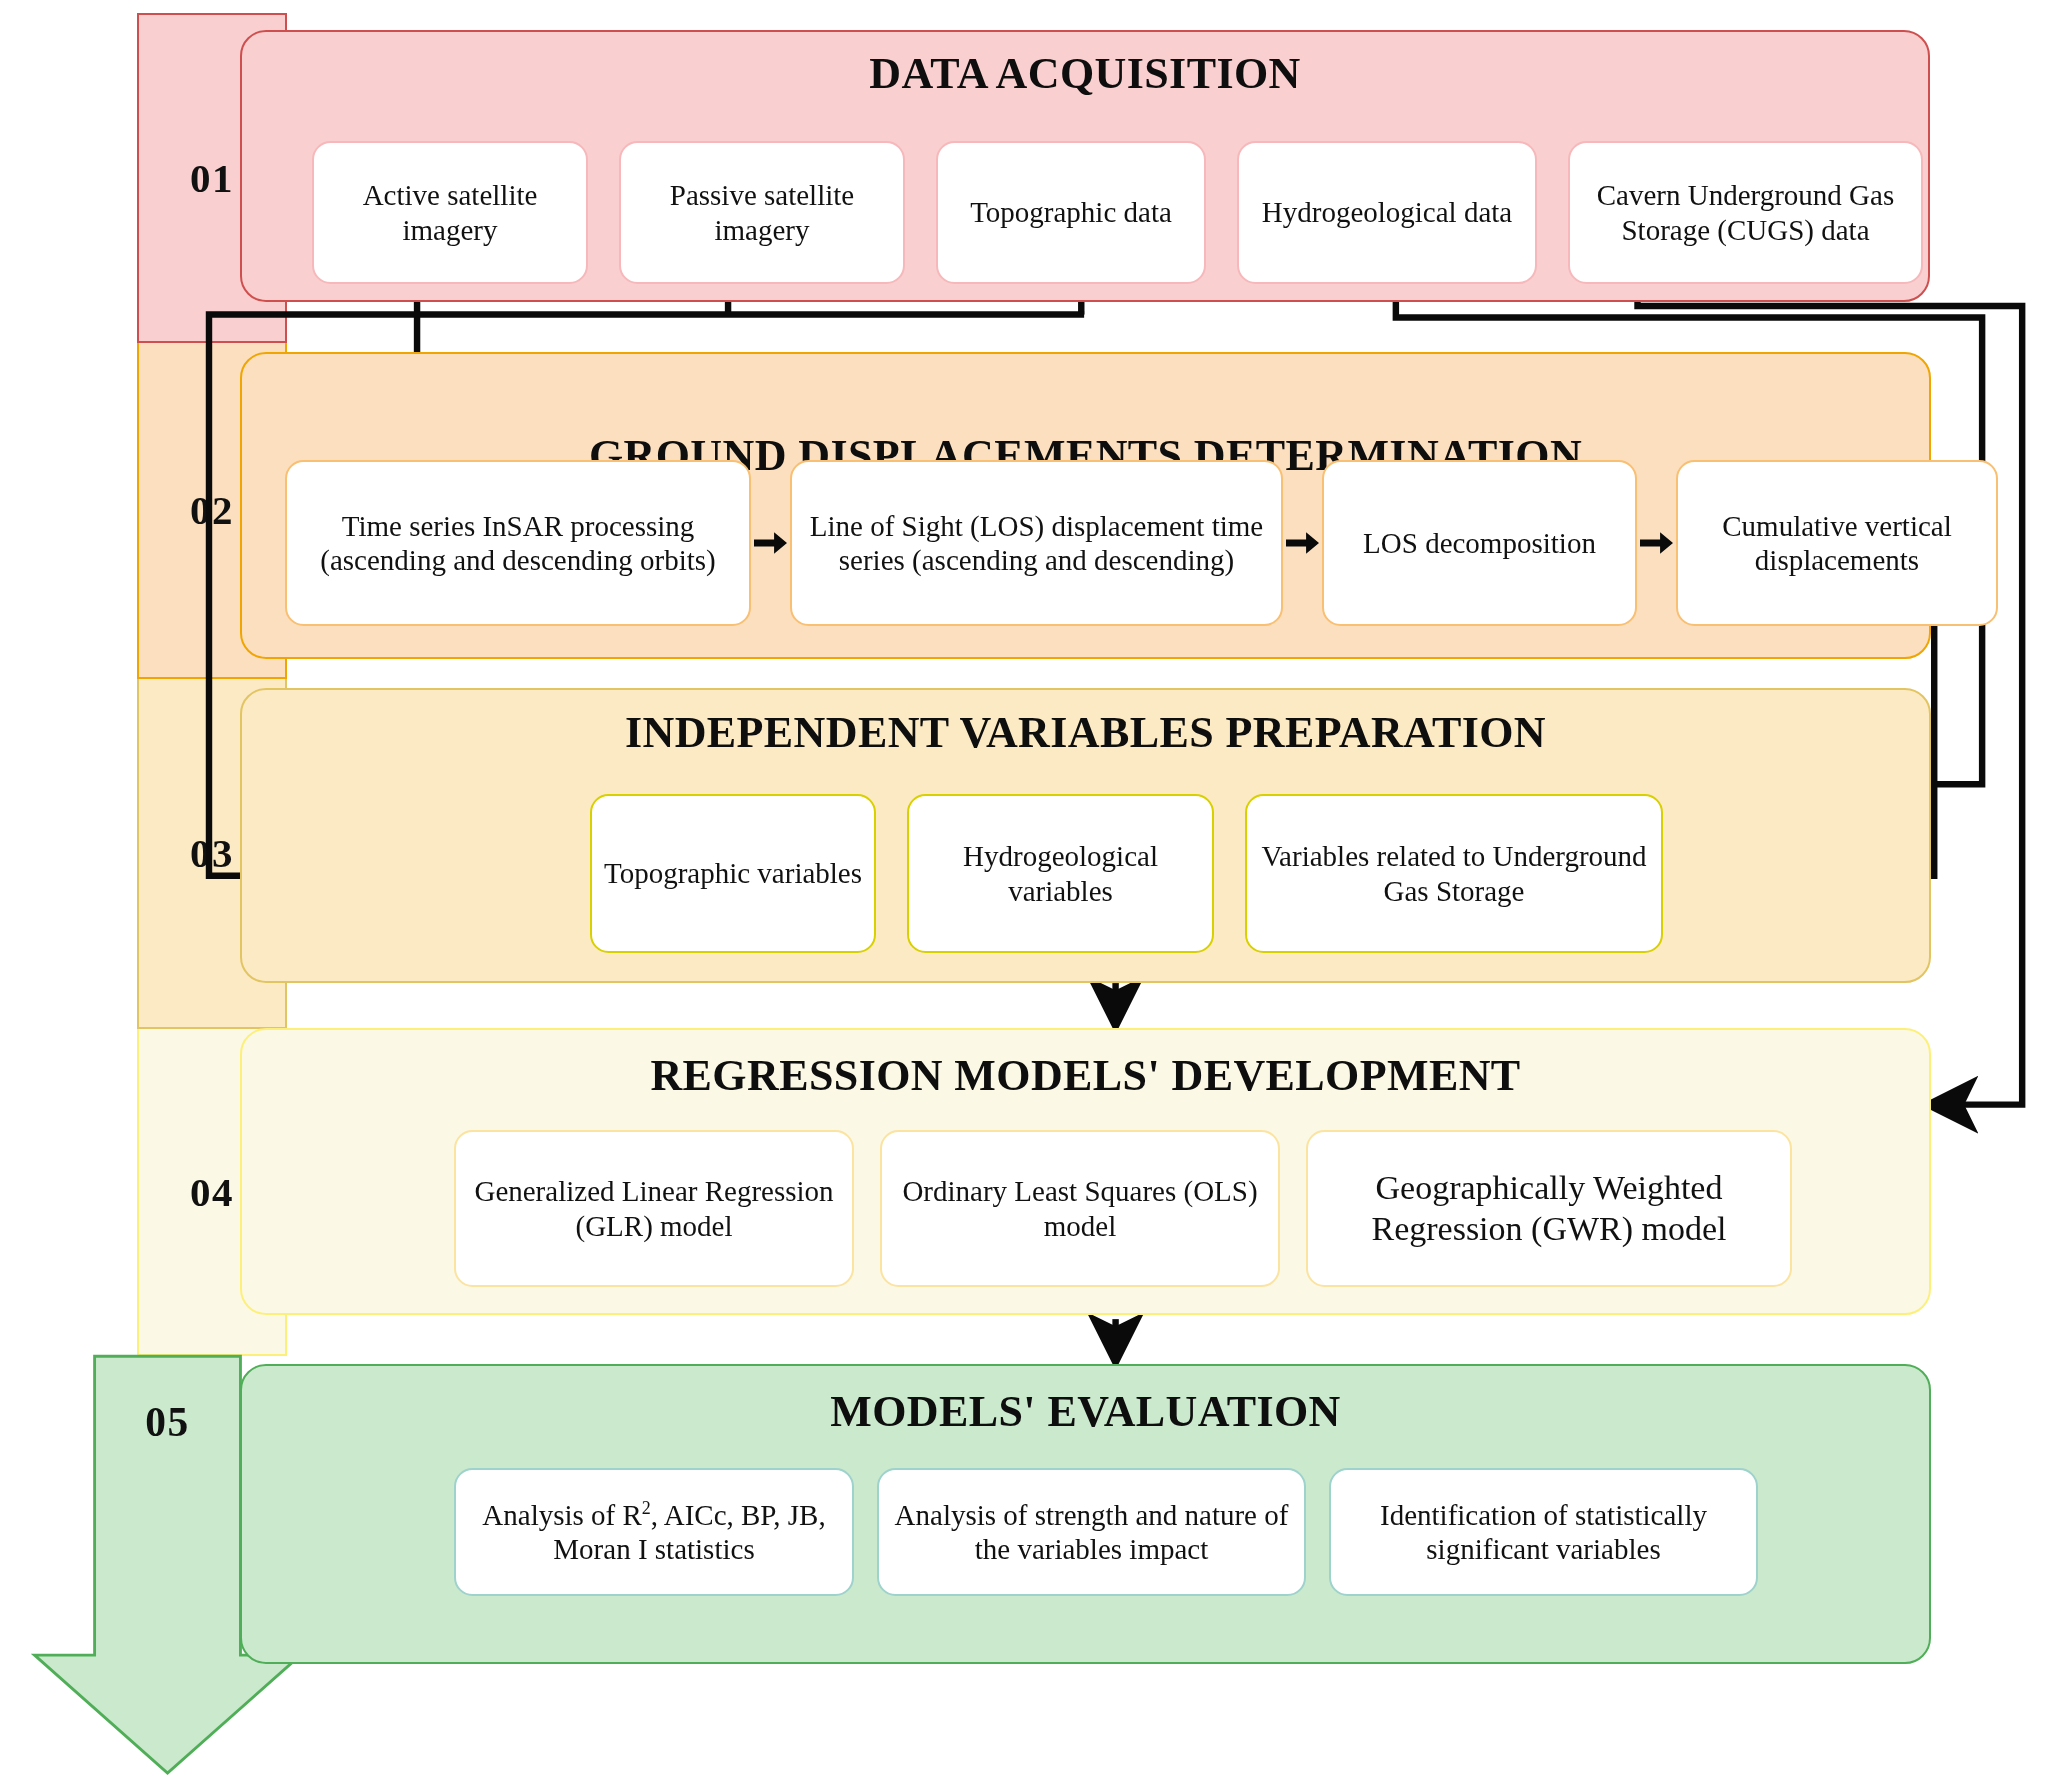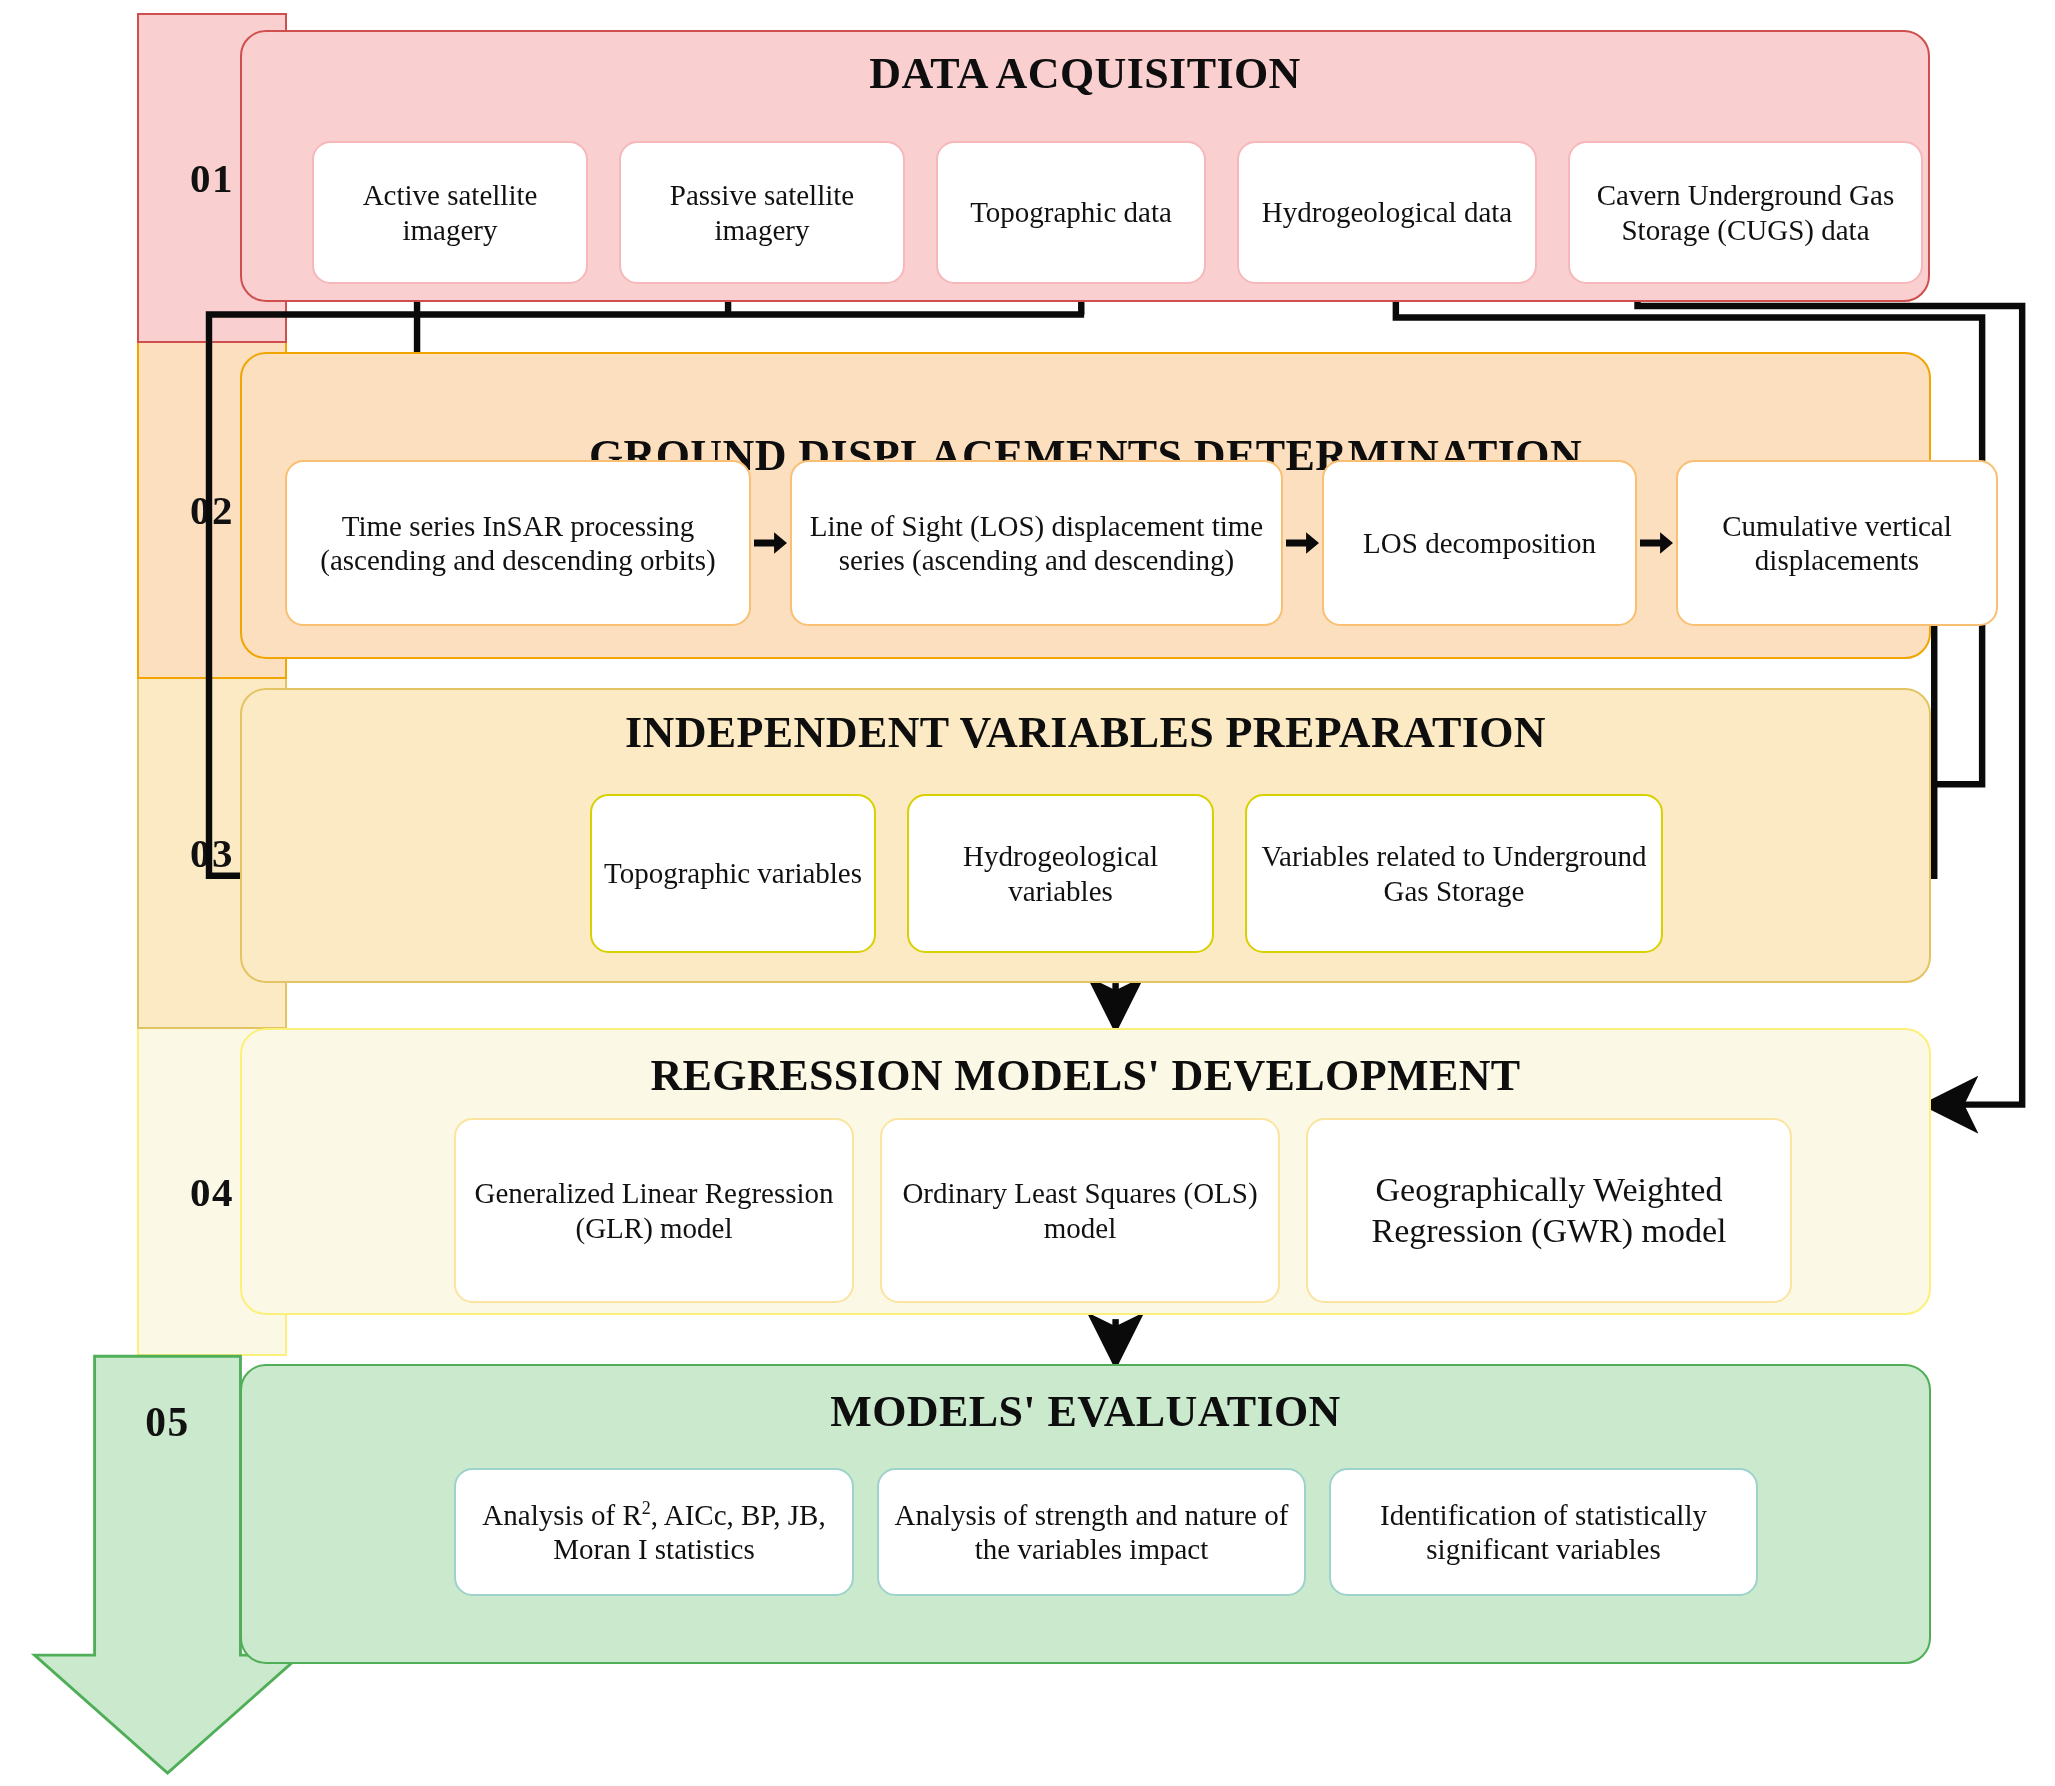--- a/index.html
+++ b/index.html
@@ -154,21 +154,21 @@
       </div>
       <div class="card" style="flex:0 0 418px;border-color:#d9d000;font-size:29px;">
         <span>Variables related to Underground Gas Storage</span>
       </div>
     </div>
   </div>
 
   <div class="stage" style="left:240px;top:1028px;width:1691px;height:287px;background:#fbf8e6;border-color:#fdf07a;z-index:3;">
     <div class="stage-title" style="top:20px;font-size:44px;">REGRESSION MODELS' DEVELOPMENT</div>
 
-    <div class="cards" style="left:212px;top:88px;width:1344px;height:185px;gap:26px;">
+    <div class="cards" style="left:212px;top:100px;width:1344px;height:157px;gap:26px;">
       <div class="card" style="flex:0 0 400px;border-color:#fbe3a0;font-size:29px;">
         <span>Generalized Linear Regression (GLR) model</span>
       </div>
       <div class="card" style="flex:0 0 400px;border-color:#fbe3a0;font-size:29px;">
         <span>Ordinary Least Squares (OLS) model</span>
       </div>
       <div class="card" style="flex:0 0 486px;border-color:#fbe3a0;font-size:34px;">
         <span>Geographically Weighted Regression (GWR) model</span>
       </div>
     </div>

